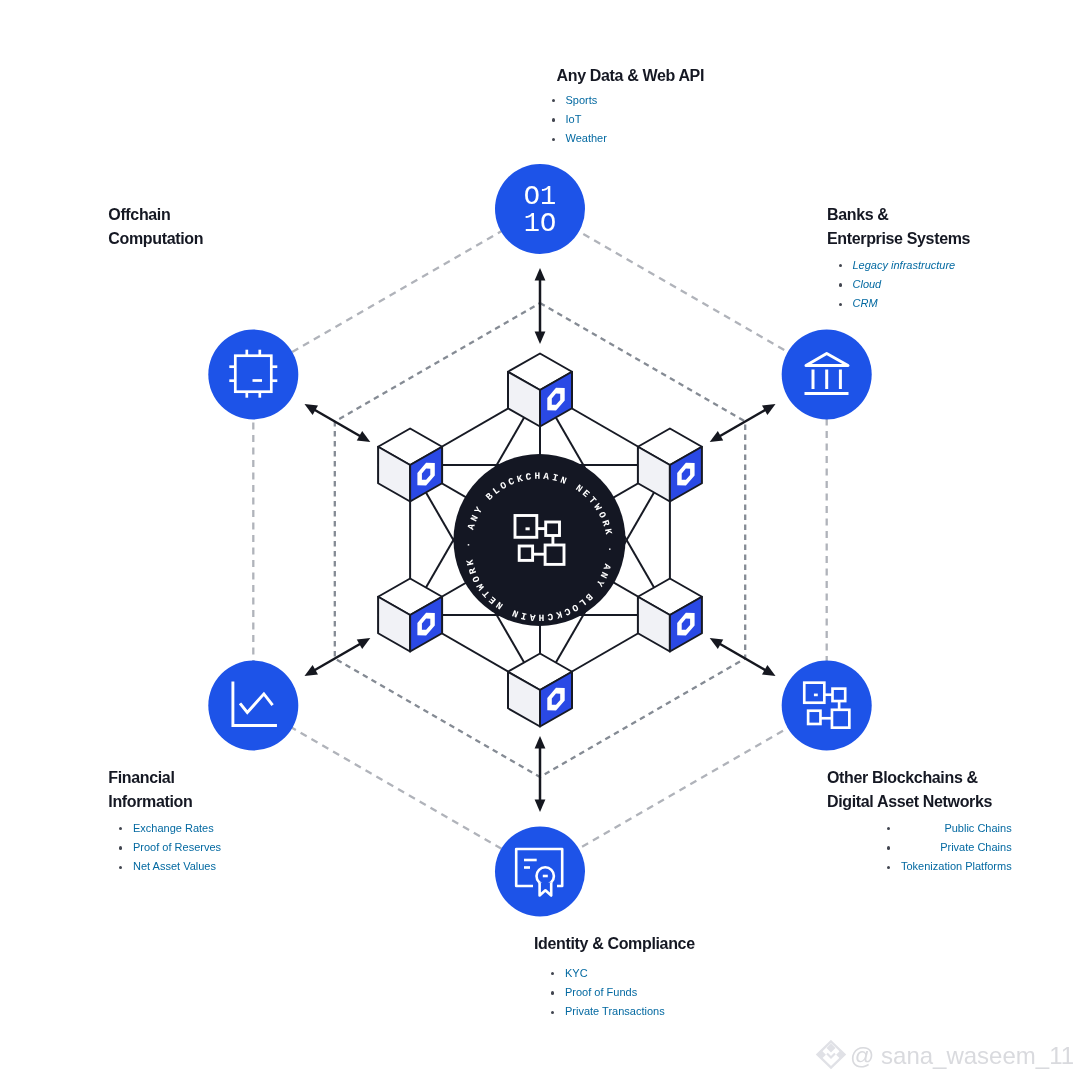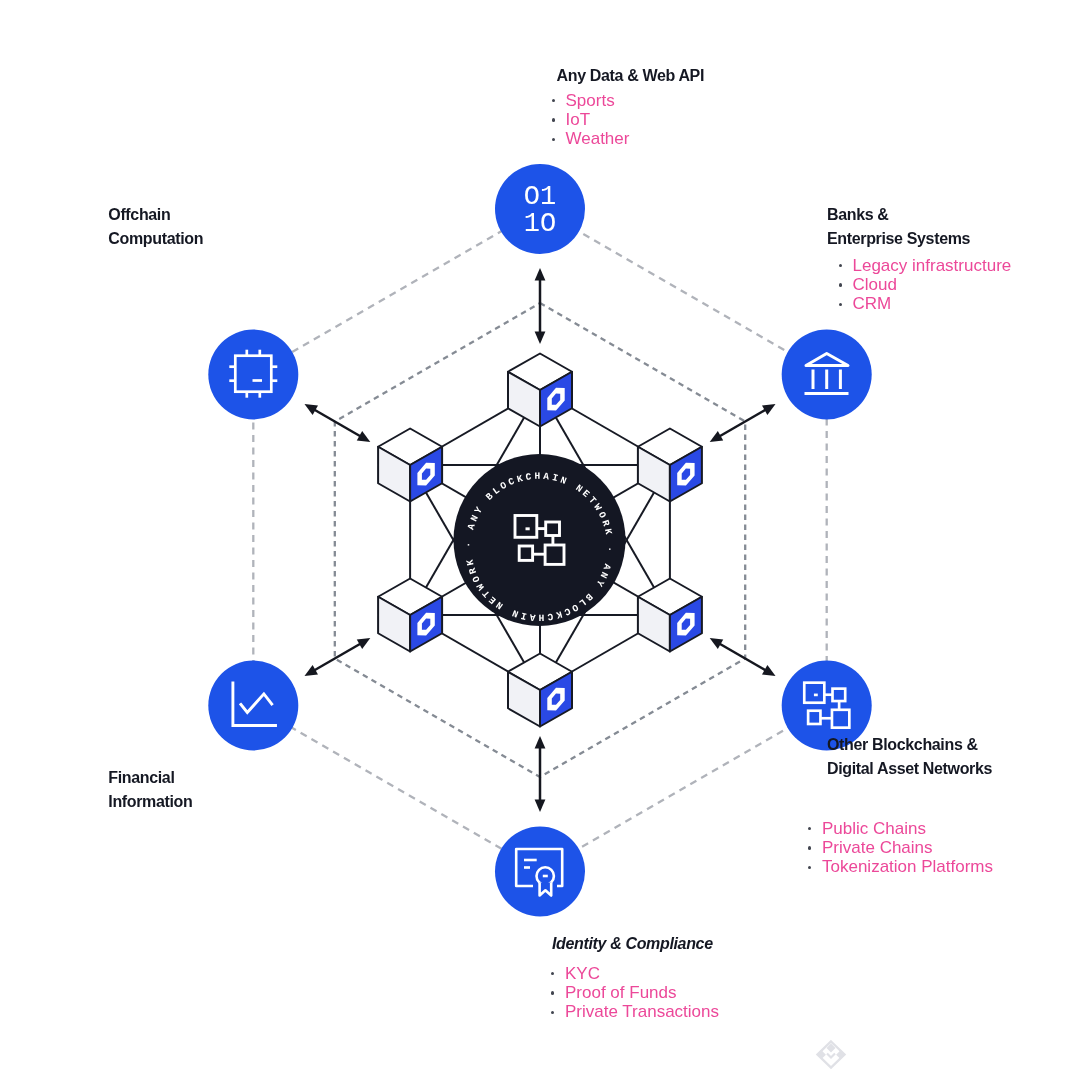--- a/index.html
+++ b/index.html
@@ -1,19 +1,19 @@
 <!DOCTYPE html>
 <html><head>
 <meta charset="utf-8">
 <style>
   html,body{margin:0;padding:0;background:#ffffff;}
   #stage{position:relative;width:1080px;height:1080px;background:#ffffff;overflow:hidden;
     font-family:"Liberation Sans", sans-serif;}
   .hd{position:absolute;font-weight:bold;color:#151823;font-size:16px;line-height:23.5px;letter-spacing:-0.35px;}
-  .ul{position:absolute;color:#ec4899;font-size:17px;line-height:19.2px;}
+  .ul{position:absolute;color:#0369a1;font-size:11px;line-height:19.2px;}
   .ul .li{position:relative;padding-left:14px;white-space:nowrap;}
   .ul .li:before{content:"";position:absolute;left:0;top:8.1px;width:3.4px;height:3.4px;border-radius:50%;background:#41454f;}
 </style>
 </head>
 <body>
 <div id="stage">
 <svg width="1080" height="1080" viewBox="0 0 1080 1080">
   <defs>
 
     <g id="cube" stroke="#171a24" stroke-width="2" stroke-linejoin="round">
@@ -148,37 +148,43 @@
 
 
 <div class="hd" style="left:556.5px;top:63.5px;">Any Data &amp; Web API</div>
 <div class="ul" style="left:551.5px;top:91px;">
   <div class="li">Sports</div>
       <div class="li">IoT</div>
       <div class="li">Weather</div>
 </div>
 
 <div class="hd" style="left:827px;top:203px;">Banks &amp;<br>Enterprise Systems</div>
-<div class="ul" style="left:838.5px;top:256px;">
+<div class="ul" style="left:838.5px;top:256px;font-style:italic;">
   <div class="li">Legacy infrastructure</div>
       <div class="li">Cloud</div>
       <div class="li">CRM</div>
 </div>
 
 <div class="hd" style="left:108.3px;top:203px;">Offchain<br>Computation</div>
 
 <div class="hd" style="left:108.3px;top:766px;">Financial<br>Information</div>
+<div class="ul" style="left:119px;top:819px;">
+  <div class="li">Exchange Rates</div>
+      <div class="li">Proof of Reserves</div>
+      <div class="li">Net Asset Values</div>
+</div>
 
-<div class="hd" style="left:827px;top:733px;">Other Blockchains &amp;<br>Digital Asset Networks</div>
-<div class="ul" style="left:808px;top:819px;">
+<div class="hd" style="left:827px;top:766px;">Other Blockchains &amp;<br>Digital Asset Networks</div>
+<div class="ul" style="left:887px;top:819px;text-align:right;">
   <div class="li">Public Chains</div>
       <div class="li">Private Chains</div>
       <div class="li">Tokenization Platforms</div>
 </div>
 
-<div class="hd" style="left:552px;top:931.5px;font-style:italic;">Identity &amp; Compliance</div>
+<div class="hd" style="left:534px;top:931.5px;">Identity &amp; Compliance</div>
 <div class="ul" style="left:551px;top:964px;">
   <div class="li">KYC</div>
       <div class="li">Proof of Funds</div>
       <div class="li">Private Transactions</div>
 </div>
 
+<div style="position:absolute;left:850px;top:1041.5px;font-size:24px;color:#d9dade;white-space:nowrap;">@ sana_waseem_11</div>
 </div>
 
 </body></html>

